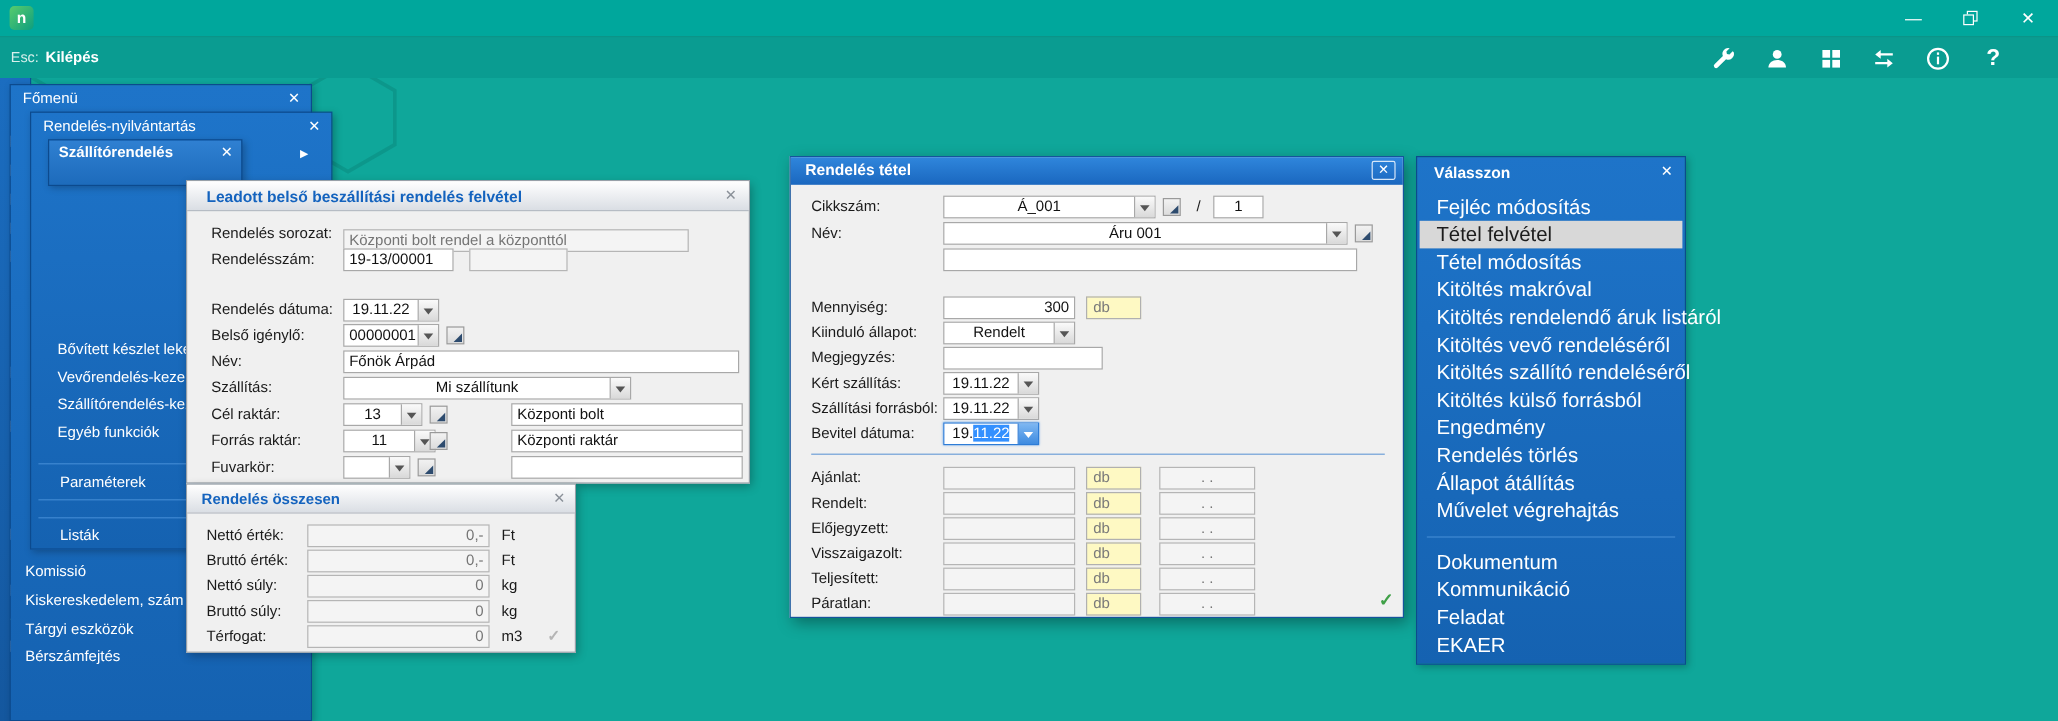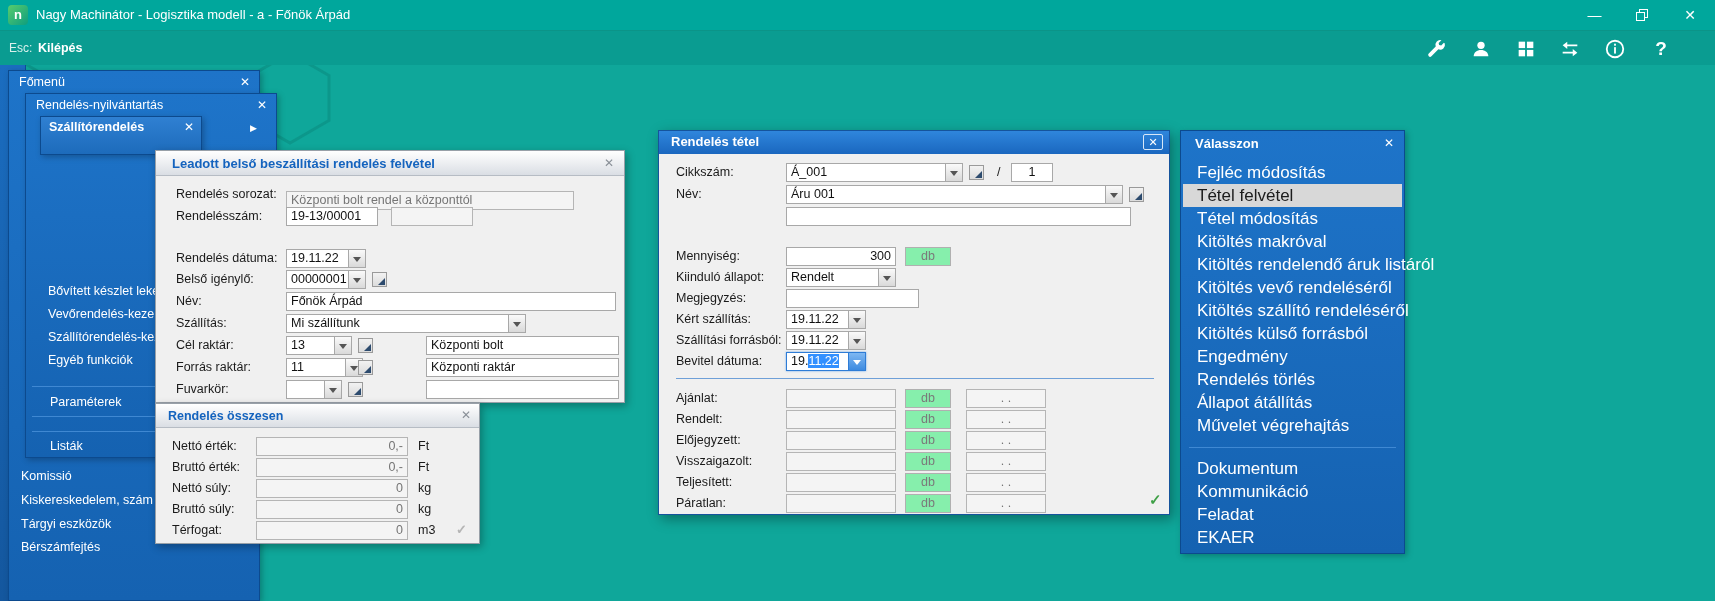--- a/index.html
+++ b/index.html
@@ -45,24 +45,24 @@
              border-bottom:1px solid #B6BCC4; }
   .wf-title { left:16px; top:0; height:25px; line-height:25px; color:#1463BE; font-weight:bold;
               font-size:13px; white-space:nowrap; }
   .wf-close { color:#8A9098; font-size:12px; }
   .lbl { color:#1A1A1A; font-size:12.5px; line-height:19px; white-space:nowrap; }
   .inp { height:19px; background:#fff; border:1px solid #A8A8A8; font-size:12.5px; line-height:17px;
          padding:0 4px; color:#111; white-space:nowrap; overflow:hidden; }
   .inp.dis { background:#F4F4F4; color:#757575; border-color:#B5B5B5; }
   .inp.rt { text-align:right; }
   .inp.ctr { text-align:center; }
-  .unit { height:19px; background:#86efac; border:1px solid #B0B0B0; color:#7A7A7A; font-size:12.5px;
-          line-height:17px; padding:0 5px;text-align:center; }
-
-  .combo { height:19px; border:1px solid #A8A8A8; background:#fff; display:flex; }
+  .unit { height:19px; background:#fef9c3; border:1px solid #B0B0B0; color:#7A7A7A; font-size:12.5px;
+          line-height:17px; padding:0 5px; }
+
+  .combo { height:19px; border:1px solid #A8A8A8; background:#fff; display:flex;text-align:center; }
   .combo-text { flex:1; font-size:12.5px; line-height:17px; padding:0 4px; color:#111;
                 white-space:nowrap; overflow:hidden; }
   .combo-btn { width:17px; background:linear-gradient(180deg,#FAFAFA,#D9D9D9);
                border-left:1px solid #A8A8A8; position:relative; }
   .combo-btn::after { content:""; position:absolute; left:4px; top:7px;
                       border-left:4px solid transparent; border-right:4px solid transparent;
                       border-top:5px solid #555; }
   .combo.focused { border-color:#2E7CD6; box-shadow:0 0 2px #6FA9E8; }
   .combo.focused .combo-btn { background:linear-gradient(180deg,#7EB7F2,#3E8BE0); border-left-color:#2E7CD6; }
   .combo.focused .combo-btn::after { border-top-color:#fff; }
@@ -336,21 +336,20 @@
     <div class="vs-item" style="top:283px">Művelet végrehajtás</div>
     <div class="abs bp-line" style="left:8px;top:316px;width:207px"></div>
     <div class="vs-item" style="top:326px">Dokumentum</div>
     <div class="vs-item" style="top:349px">Kommunikáció</div>
     <div class="vs-item" style="top:372px">Feladat</div>
     <div class="vs-item" style="top:395px">EKAER</div>
   </div>
 
   <div class="abs titlebar">
     <div class="abs logo">n</div>
-    <span class="abs wtitle">Nagy Machinátor - Logisztika modell - a - Főnök Árpád</span>
     <div class="abs winbtn" style="left:1571px">—</div>
     <div class="abs winbtn" style="left:1618px">
       <span class="abs" style="left:21px;top:9px;width:9px;height:9px;border:1px solid #fff"></span>
       <span class="abs" style="left:18px;top:12px;width:9px;height:9px;border:1px solid #fff;background:#00A79C"></span>
     </div>
     <div class="abs winbtn" style="left:1665px;width:50px">✕</div>
   </div>
 
   <div class="abs menubar">
     <span class="abs esc">Esc:</span>

